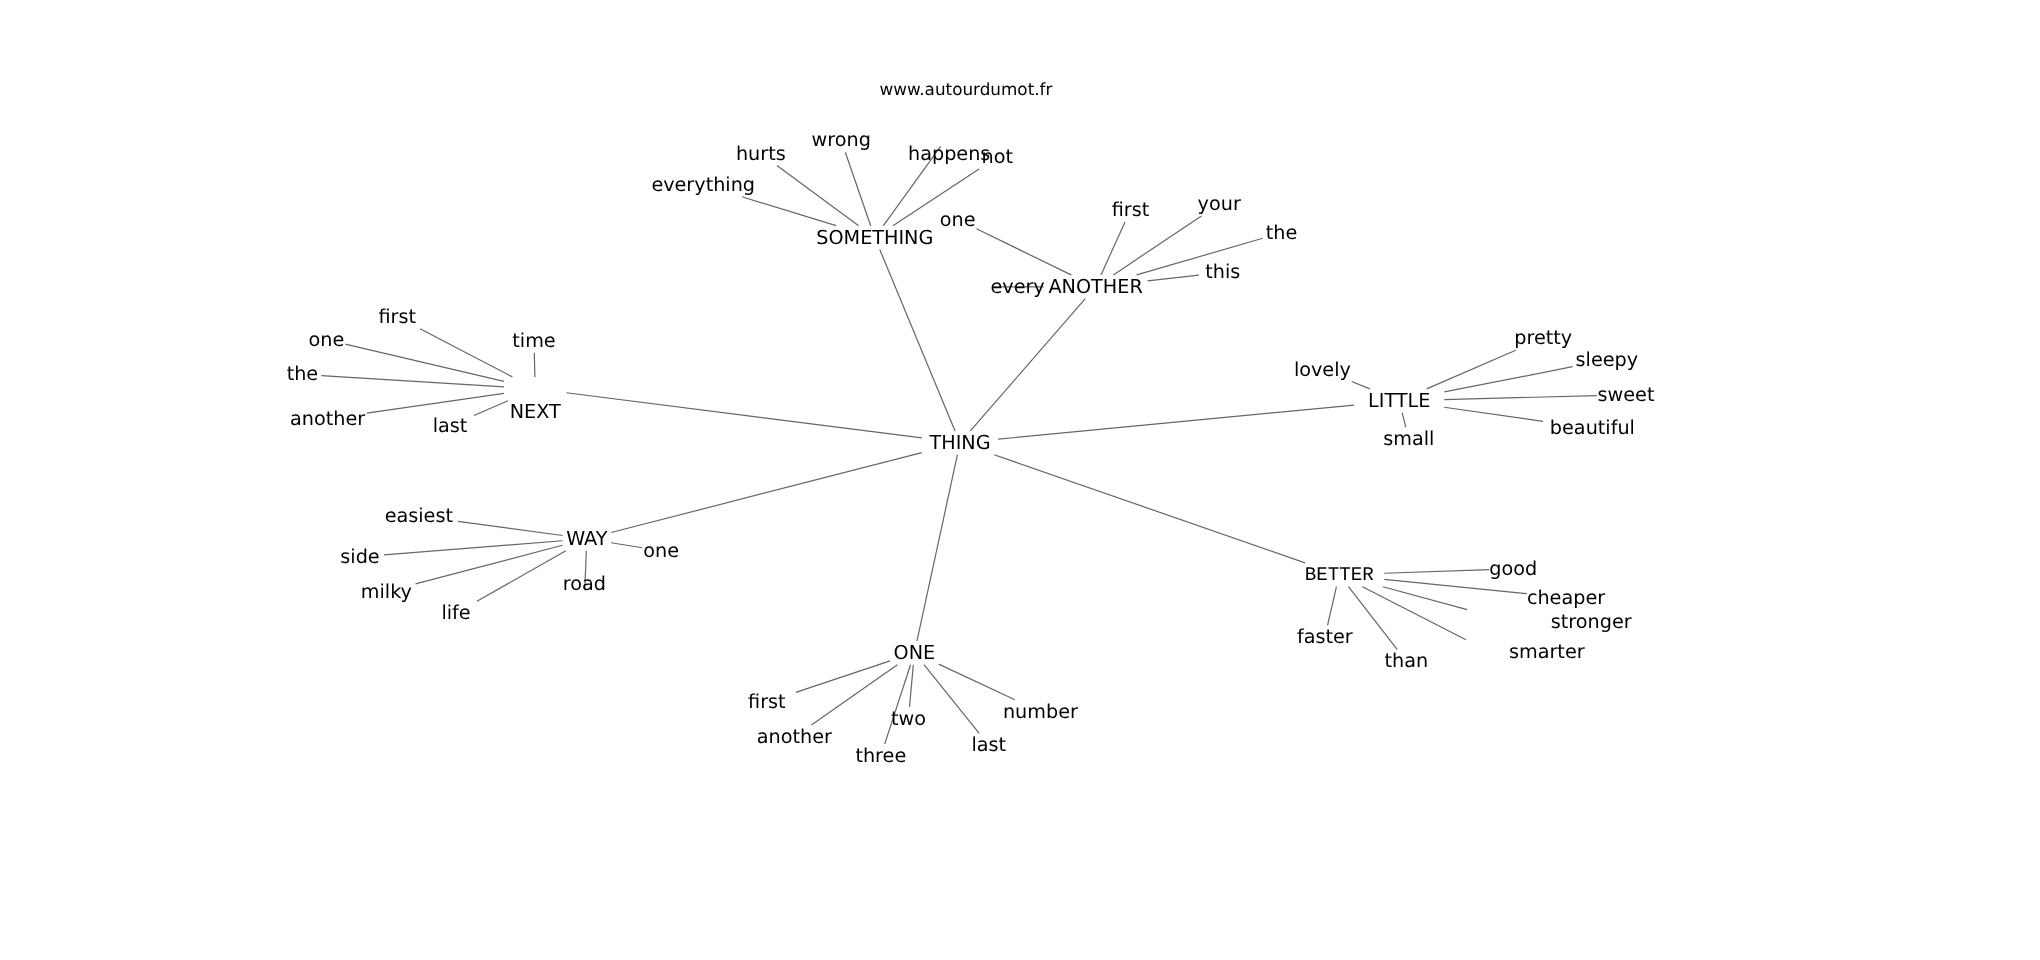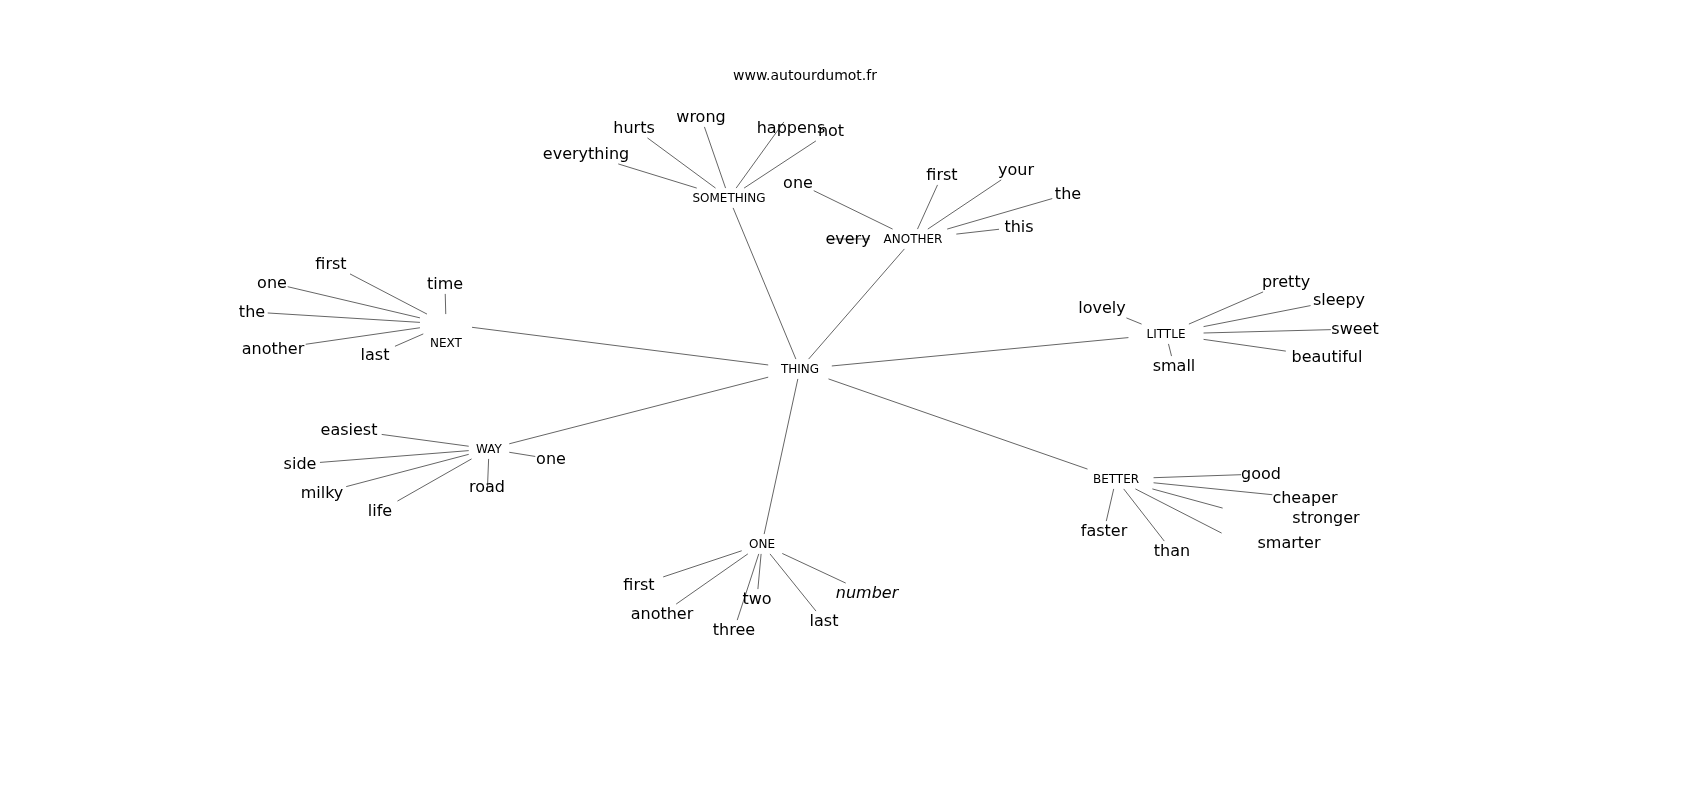--- a/index.html
+++ b/index.html
@@ -29,21 +29,21 @@
   }
   .node-label {
     position: absolute;
     transform: translate(-50%, -50%);
     white-space: nowrap;
     color: #000000;
     line-height: 1;
     user-select: none;
   }
   .node-hub {
-    font-size: 12px;
+    font-size: 16px;
   }
   .node-leaf {
     font-size: 16px;
   }
   #watermark {
     position: absolute;
     transform: translate(-50%, -50%);
     font-size: 14px;
     color: #000000;
     white-space: nowrap;
@@ -105,21 +105,21 @@
       <line x1="782.28" y1="553.464" x2="845.7428571428571" y2="583.08" class="edge" stroke="#666666"></line>
     </svg>
 
   <div id="node-layer">
       <div class="node-label node-hub" style="left: 800px; top: 369px;">THING</div>
       <div class="node-label node-hub" style="left: 729px; top: 198px;">SOMETHING</div>
       <div class="node-label node-hub" style="left: 913px; top: 239px;">ANOTHER</div>
       <div class="node-label node-hub" style="left: 446px; top: 324px; margin-top: 19px;">NEXT</div>
       <div class="node-label node-hub" style="left: 1166px; top: 334px;">LITTLE</div>
       <div class="node-label node-hub" style="left: 489px; top: 449px;">WAY</div>
-      <div class="node-label node-hub" style="left: 1116px; top: 479px;">BETTER</div>
+      <div class="node-label node-hub" style="left: 1116px; top: 479px; font-family: Liberation Mono, monospace;">BETTER</div>
       <div class="node-label node-hub" style="left: 762px; top: 544px;">ONE</div>
       <div class="node-label node-leaf" style="left: 586px; top: 154px;">everything</div>
       <div class="node-label node-leaf" style="left: 634px; top: 128px;">hurts</div>
       <div class="node-label node-leaf" style="left: 701px; top: 117px;">wrong</div>
       <div class="node-label node-leaf" style="left: 791px; top: 128px; text-align: right;">happens</div>
       <div class="node-label node-leaf" style="left: 831px; top: 131px;">not</div>
       <div class="node-label node-leaf" style="left: 798px; top: 183px;">one</div>
       <div class="node-label node-leaf" style="left: 942px; top: 175px;">first</div>
       <div class="node-label node-leaf" style="left: 1016px; top: 170px;">your</div>
       <div class="node-label node-leaf" style="left: 1068px; top: 194px;">the</div>
@@ -147,18 +147,18 @@
       <div class="node-label node-leaf" style="left: 1305px; top: 498px;">cheaper</div>
       <div class="node-label node-leaf" style="left: 1326px; top: 518px;">stronger</div>
       <div class="node-label node-leaf" style="left: 1241px; top: 543px; margin-left: 48px;">smarter</div>
       <div class="node-label node-leaf" style="left: 1172px; top: 551px;">than</div>
       <div class="node-label node-leaf" style="left: 1104px; top: 531px;">faster</div>
       <div class="node-label node-leaf" style="left: 639px; top: 585px;">first</div>
       <div class="node-label node-leaf" style="left: 662px; top: 614px;">another</div>
       <div class="node-label node-leaf" style="left: 734px; top: 630px;">three</div>
       <div class="node-label node-leaf" style="left: 757px; top: 599px;">two</div>
       <div class="node-label node-leaf" style="left: 824px; top: 621px;">last</div>
-      <div class="node-label node-leaf" style="left: 867px; top: 593px; font-style: italic;">number</div>
+      <div class="node-label node-leaf" style="left: 867px; top: 593px;">number</div>
     </div>
 
   <div id="watermark" style="left: 805px; top: 75px;">www.autourdumot.fr</div>
 
 </div>
 
 </body></html>

